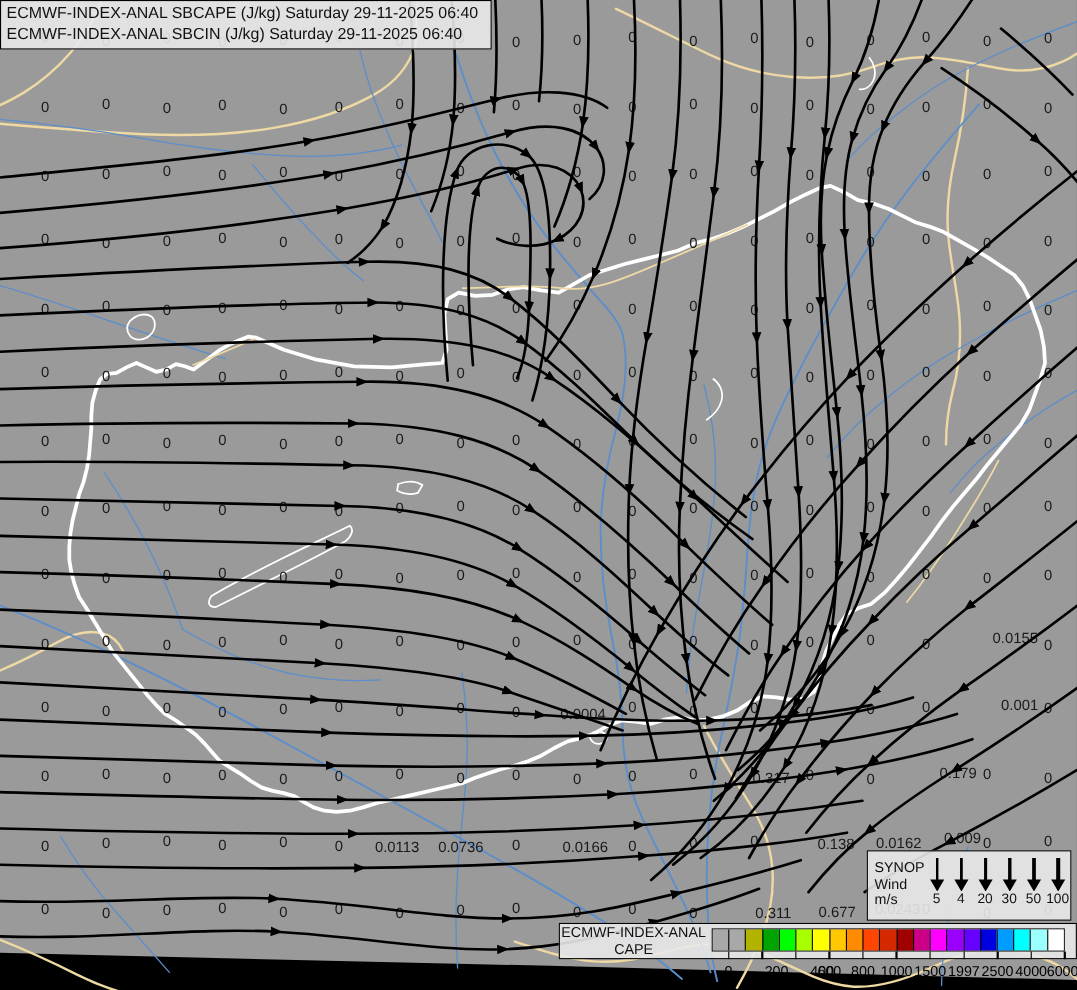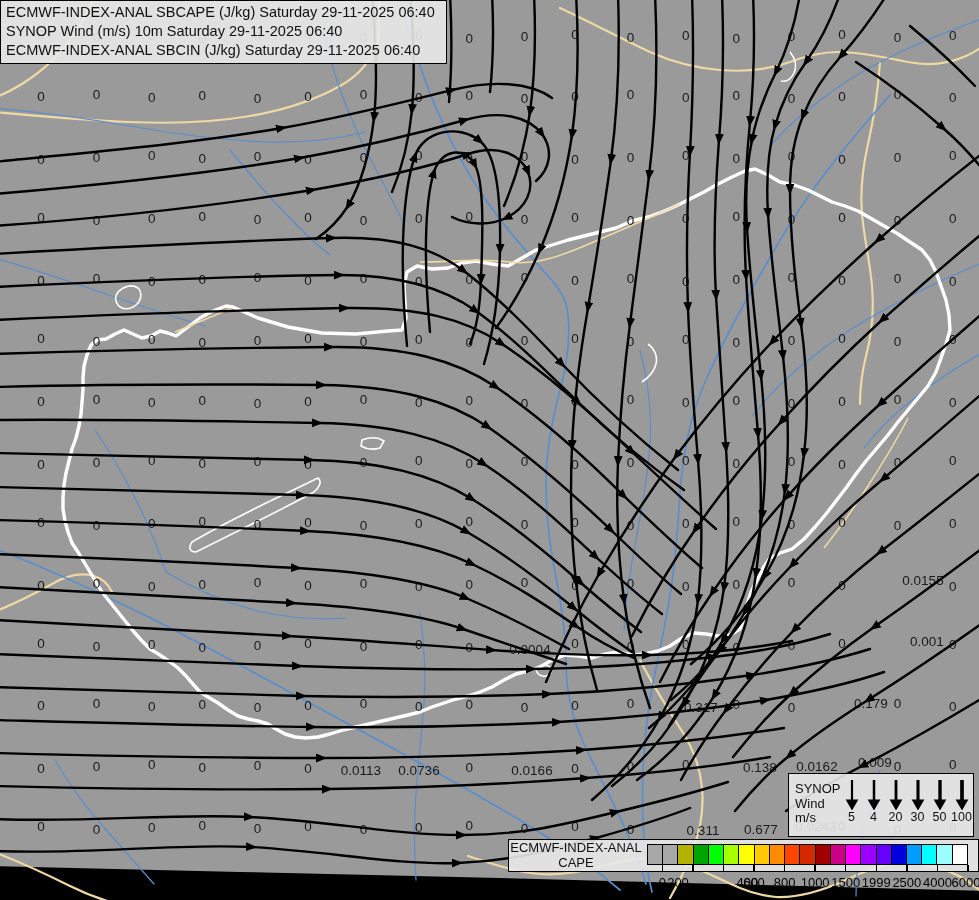--- a/index.html
+++ b/index.html
@@ -398,21 +398,20 @@
     <path d="M -6,720 C 108,723 216,726 312,727 C 402,728 482,726 558,722 C 634,718 704,710 766,700 C 812,692 852,683 884,672"></path>
     <path d="M -6,753 C 110,756 222,758 322,758 C 418,758 502,755 582,750 C 658,745 726,737 784,728"></path>
     <path d="M -6,786 C 115,789 228,790 328,789 C 422,788 508,784 586,778 C 656,773 718,766 770,757"></path>
     <path d="M -6,819 C 90,823 170,813 250,817 C 332,821 392,835 462,835 C 524,835 566,824 616,812 C 658,802 696,792 728,782"></path>
     <path d="M -6,851 C 90,855 170,843 252,847 C 334,852 394,865 458,863 C 514,861 550,850 596,838 C 632,828 664,818 690,808"></path>
   </g>
 </svg>
 
 <div id="title-box" class="overlay-box">
   <div>ECMWF-INDEX-ANAL SBCAPE (J/kg) Saturday 29-11-2025 06:40</div>
-  <div>SYNOP Wind (m/s) 10m Saturday 29-11-2025 06:40</div>
   <div>ECMWF-INDEX-ANAL SBCIN (J/kg) Saturday 29-11-2025 06:40</div>
 </div>
 
 <div id="wind-legend" class="overlay-box">
   <div id="wind-titles">
     <div>SYNOP</div>
     <div>Wind</div>
     <div>m/s</div>
   </div>
   <div id="wind-arrows">
@@ -498,27 +497,27 @@
         <div class="cape-tick" style="left: 136.821px;"></div>
         <div class="cape-tick" style="left: 167.393px;"></div>
         <div class="cape-tick" style="left: 197.964px;"></div>
         <div class="cape-tick" style="left: 228.536px;"></div>
         <div class="cape-tick" style="left: 259.107px;"></div>
         <div class="cape-tick" style="left: 289.679px;"></div>
         <div class="cape-tick" style="left: 320.25px;"></div>
       </div>
   <div id="cape-ticklabels">
         <div class="cape-ticklabel" style="left: 15.2857px;">0</div>
-        <div class="cape-ticklabel" style="left: 31px;">200</div>
+        <div class="cape-ticklabel" style="left: 59px;">200</div>
         <div class="cape-ticklabel" style="left: 76.4286px; margin-left: 24px;">400</div>
         <div class="cape-ticklabel" style="left: 107px;">600</div>
         <div class="cape-ticklabel" style="left: 137.571px;">800</div>
         <div class="cape-ticklabel" style="left: 168.143px;">1000</div>
         <div class="cape-ticklabel" style="left: 198.714px;">1500</div>
-        <div class="cape-ticklabel" style="left: 229.286px;">1999</div>
+        <div class="cape-ticklabel" style="left: 229.286px;">1997</div>
         <div class="cape-ticklabel" style="left: 259.857px;">2500</div>
         <div class="cape-ticklabel" style="left: 290.429px;">4000</div>
         <div class="cape-ticklabel" style="left: 319px;">6000</div>
       </div>
   <div id="cape-unit">J/kg</div>
 </div>
 
 </div>
 
 </body></html>

